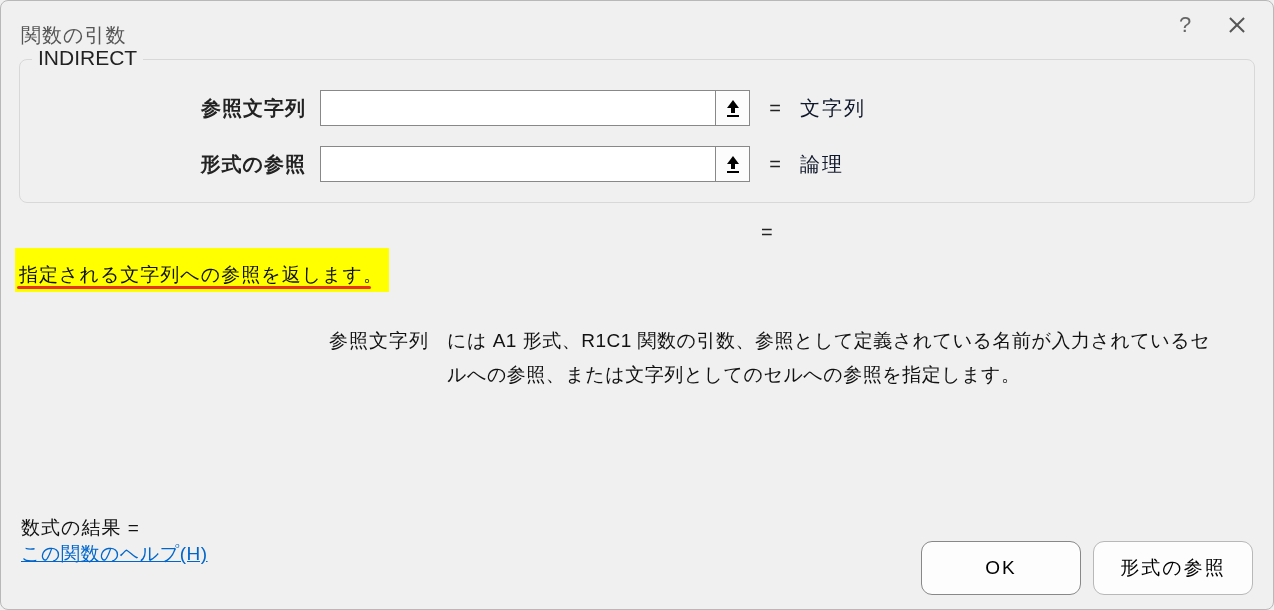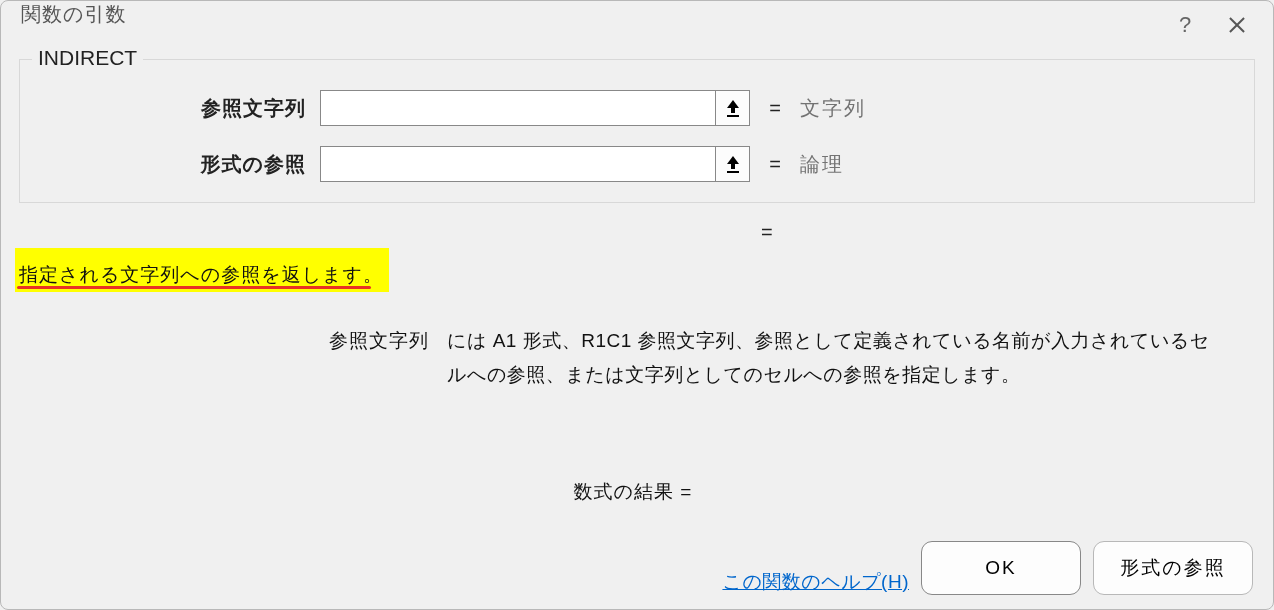--- a/index.html
+++ b/index.html
@@ -15,21 +15,21 @@
     background: #f0f0f0;
     border: 1px solid #b8b8b8;
     border-radius: 8px;
     position: relative;
     display: flex;
     flex-direction: column;
   }
   .titlebar {
     height: 48px;
     display: flex;
-    align-items: flex-start;
+    align-items: flex-end;
     padding: 0 8px 0 20px;
     color: #555;
     font-size: 20px;
   }
   .titlebar .title { flex: 1; letter-spacing: 1px; }
   .titlebar .help-btn {
     width: 48px; height: 48px;
     display: flex; align-items: center; justify-content: center;
     color: #666; font-size: 22px; font-weight: 400;
     cursor: pointer;
@@ -42,21 +42,21 @@
   .close-x { width:16px; height:16px; position:relative; }
   .close-x::before, .close-x::after {
     content:""; position:absolute; left:7px; top:-2px; width:2px; height:20px;
     background:#555;
   }
   .close-x::before{ transform:rotate(45deg);}
   .close-x::after{ transform:rotate(-45deg);}
   .fieldset {
     margin: 10px 18px 0 18px;
     border: 1px solid #d8d8d8;
-    border-radius: 0;
+    border-radius: 8px;
     padding: 10px 20px 20px 20px;
     position: relative;
   }
   .fieldset .legend {
     position: absolute;
     top: -14px; left: 12px;
     background: #f0f0f0;
     padding: 0 6px;
     font-size: 21px;
     color: #222;
@@ -93,21 +93,21 @@
   }
   .ref-btn {
     width: 34px; height: 100%;
     border-left: 1px solid #888;
     display: flex; align-items:center; justify-content:center;
     cursor: pointer;
     background: #fcfcfc;
   }
   .ref-btn svg { width: 18px; height: 20px; }
   .eq { width: 50px; text-align: center; font-size: 20px; color:#222; }
-  .hint { font-size: 20px; color:#737373; letter-spacing:2px; }
+  .hint { font-size: 20px; color:#0f172a; letter-spacing:2px; }
   .result-eq {
     font-size: 20px; color:#222;
     margin: 18px 0 4px 0;
     padding-left: 760px;
   }
   .desc-area {
     padding: 0 18px 0 18px;
     flex: 1;
   }
   .highlight {
@@ -135,25 +135,24 @@
     font-size: 19px;
     color:#111;
     line-height: 1.8;
   }
   .arg-desc .name { width: 118px; flex-shrink:0; letter-spacing:1px; }
   .arg-desc .text { flex:1; letter-spacing:0.5px; }
   .footer {
     height: 130px;
     border-top: 0;
     padding: 0 20px 14px 20px;
-    display:flex; flex-direction:row; justify-content:flex-end;
-    gap: 30px;
+    display:flex; flex-direction:column; justify-content:flex-end;
   }
   .formula-result { font-size: 19px; color:#111; letter-spacing:1px; }
-  .footer-row { display:flex; align-items:flex-end; }
+  .footer-row { display:flex; align-items:flex-start; }
   .help-link {
     color: #0066cc;
     text-decoration: underline;
     font-size: 19px;
     cursor: pointer;
     letter-spacing:0.5px;
   }
   .spacer { flex:1; }
   .btn {
     min-width: 160px;
@@ -219,21 +218,21 @@
 
   <div class="result-eq">=</div>
 
   <div class="desc-area">
     <div class="highlight">
       <span class="txt">指定される文字列への参照を返します。</span>
       <span class="underline"></span>
     </div>
     <div class="arg-desc">
       <div class="name">参照文字列</div>
-      <div class="text">には A1 形式、R1C1 参照文字列、参照として定義されている名前が入力されているセルへの参照、または文字列としてのセルへの参照を指定します。</div>
+      <div class="text">には A1 形式、R1C1 関数の引数、参照として定義されている名前が入力されているセルへの参照、または文字列としてのセルへの参照を指定します。</div>
     </div>
   </div>
 
   <div class="footer">
     <div class="formula-result">数式の結果 =</div>
     <div class="footer-row">
       <a class="help-link">この関数のヘルプ(H)</a>
       <div class="spacer"></div>
       <button class="btn primary">OK</button>
       <button class="btn">形式の参照</button>

